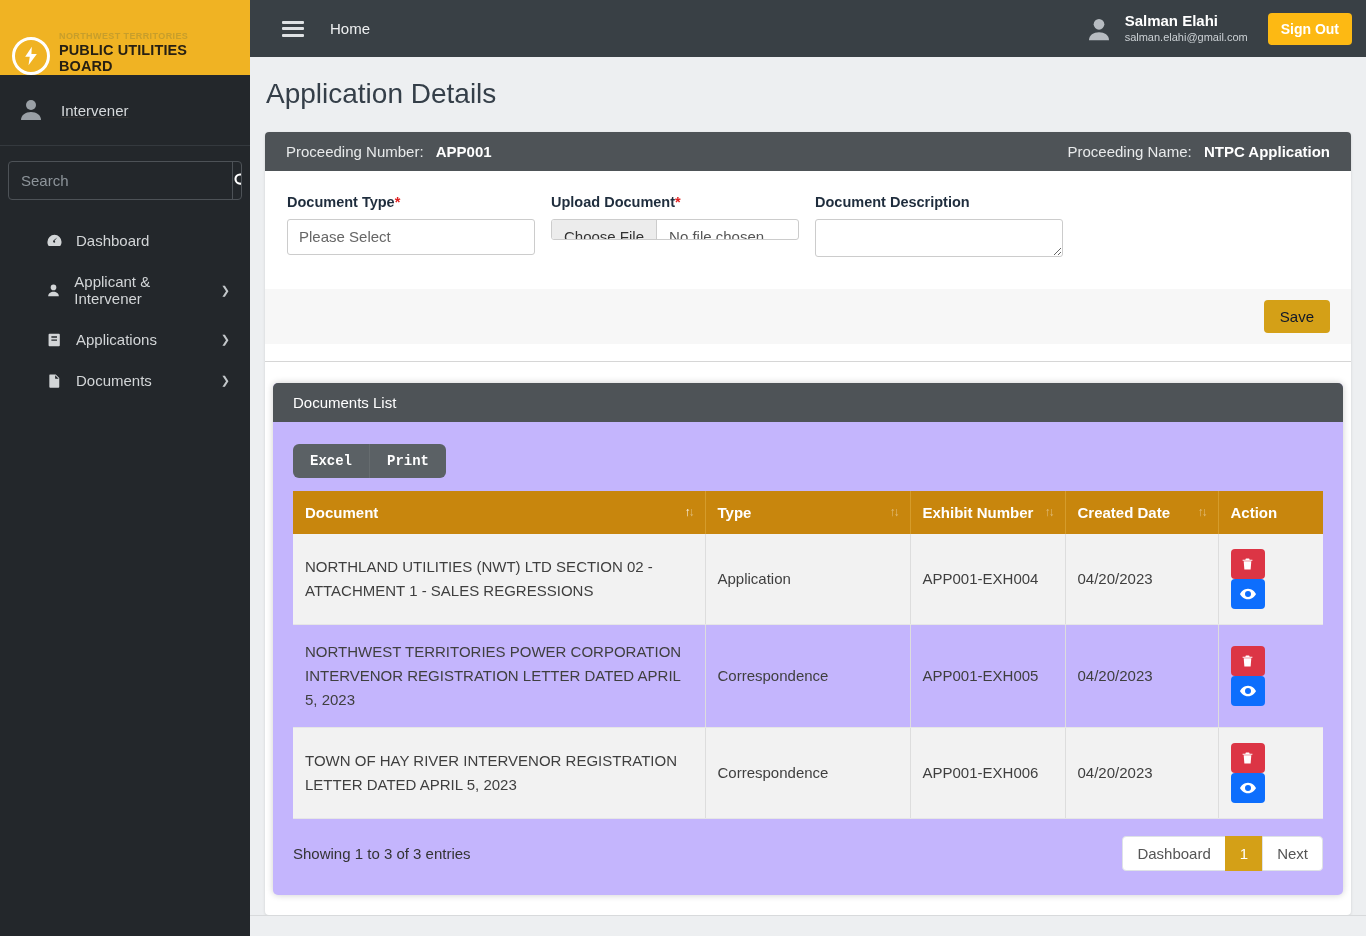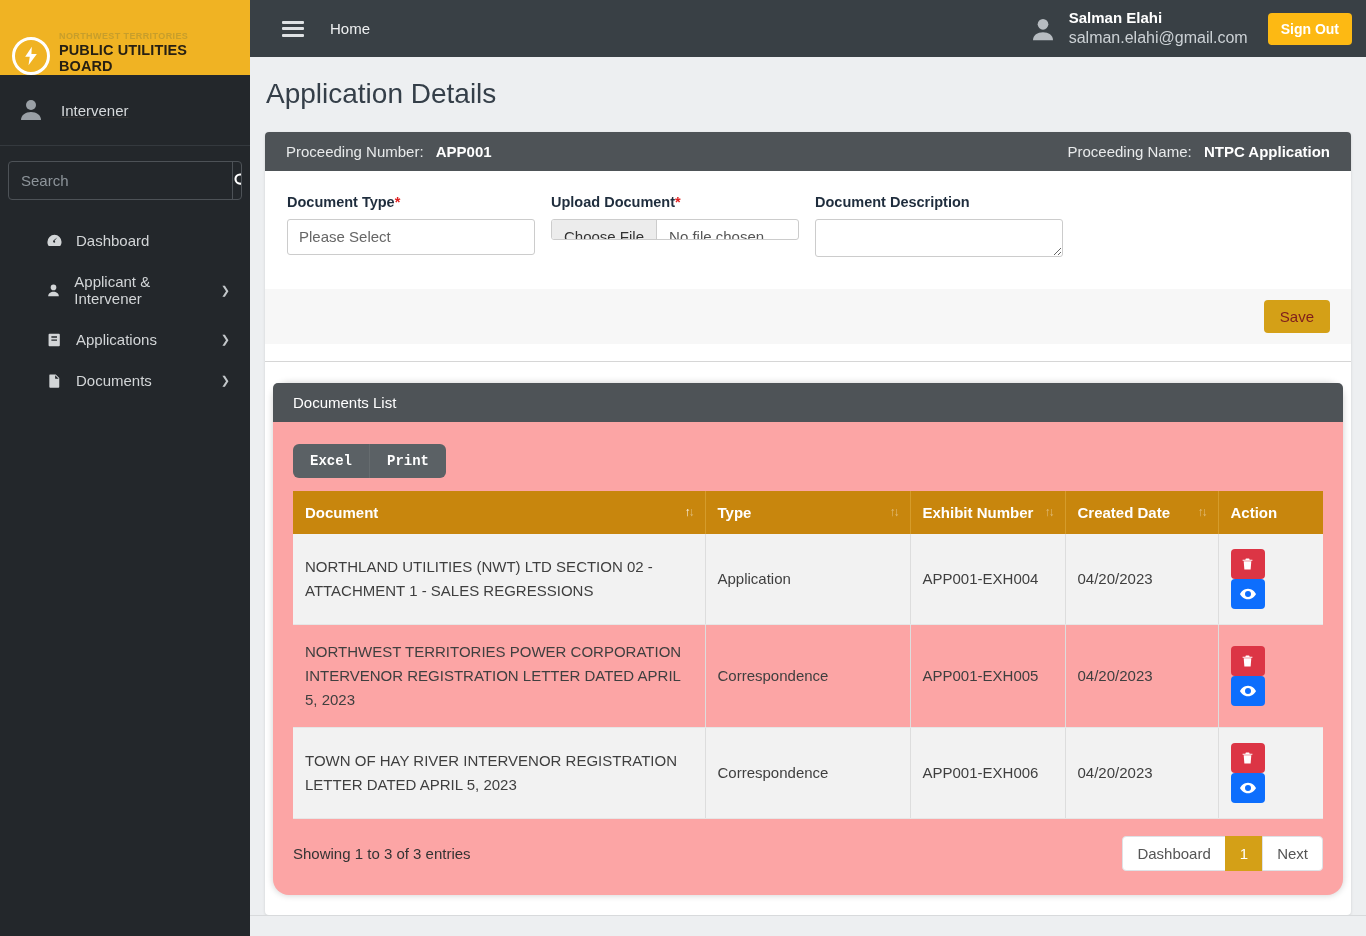--- a/index.html
+++ b/index.html
@@ -30,43 +30,43 @@
   .chevron { margin-left:auto; font-size:11px; color:#c3c7ca; }
   
   .main { flex:1; display:flex; flex-direction:column; }
   .navbar { height:57px; min-height:57px; background:#394045; display:flex; align-items:center; padding:0 15px; }
   .hamburger { width:22px; display:flex; flex-direction:column; gap:3.5px; margin:0 26px 0 17px; cursor:pointer; }
   .hamburger span { display:block; height:3px; background:#dfe2e4; border-radius:1px; }
   .nav-home { font-size:15px; color:#eef0f1; cursor:pointer; }
   .nav-right { margin-left:auto; display:flex; align-items:center; }
   .nav-user { display:flex; flex-direction:column; margin-left:10px; line-height:1.25; }
   .nav-user-name { font-size:15px; font-weight:700; color:#fff; }
-  .nav-user-email { font-size:16px; color:#ccd1d5; }
+  .nav-user-email { font-size:11px; color:#ccd1d5; }
   .signout-btn { margin-left:20px; background:#FDB913; color:#fff; border:none; font-size:14px; font-weight:600; padding:8px 13px; border-radius:4px; cursor:pointer; font-family:"Liberation Sans",sans-serif; }
   .content { flex:1; padding:15px 16px 0 15px; }
   .page-title { font-size:28px; font-weight:500; color:#353f49; margin:6px 0 22px 1px; }
   
   .card { background:#fff; border-radius:4px; box-shadow:0 1px 3px rgba(0,0,0,.12); }
   .card-header { background:#4E5357; color:#fff; padding:11px 21px; display:flex; justify-content:space-between; font-size:15px; border-radius:4px 4px 0 0; }
   .ph-label { color:#e8eaeb; margin-right:8px; }
   .ph-value { font-weight:700; }
   .card-body { padding:23px 22px 28px; display:flex; gap:16px; }
   .field { width:248px; }
   .field label { display:block; font-size:14.5px; font-weight:700; color:#1f2d3d; margin-bottom:9px; }
   .req { color:#e02020; }
   .select-box { border:1px solid #ccc; border-radius:3px; padding:8px 11px; font-size:15px; color:#666; height:36px; cursor:pointer; background:#fff; }
   .file-box { display:flex; border:1px solid #ccc; border-radius:3px; overflow:hidden; height:21px; cursor:pointer; background:#fff; }
   .file-btn { background:#ececec; padding:8px 12px; font-size:15px; color:#333; border-right:1px solid #ccc; white-space:nowrap; }
   .file-status { padding:8px 12px; font-size:15px; color:#555; white-space:nowrap; }
   .field textarea { width:248px; height:38px; border:1px solid #ccc; border-radius:3px; resize:both; font-family:"Liberation Sans",sans-serif; font-size:15px; padding:6px 8px; color:#444; outline:none; }
   .card-strip { background:#f7f7f7; padding:11px 21px; display:flex; justify-content:flex-end; }
-  .save-btn { background:#D4A017; color:#7f1d1d; border:none; font-size:15px; padding:8px 16px; border-radius:4px; cursor:pointer; font-family:"Liberation Sans",sans-serif; }
+  .save-btn { background:#D4A017; color:#0f172a; border:none; font-size:15px; padding:8px 16px; border-radius:4px; cursor:pointer; font-family:"Liberation Sans",sans-serif; }
   .divider { border:0; border-top:1px solid #d6d6d6; margin:17px 0 0; }
   .docs-wrap { padding:21px 8px 20px; }
-  .panel { background:#fca5a5; border-radius:16px; box-shadow:0 0 7px rgba(0,0,0,.2); }
+  .panel { background:#c4b5fd; border-radius:5px; box-shadow:0 0 7px rgba(0,0,0,.2); }
   .panel-header { background:#4E5357; color:#fff; font-size:15px; padding:11px 20px; border-radius:5px 5px 0 0; }
   .panel-body { padding:22px 20px 24px; }
   .btn-group { display:inline-flex; border-radius:6px; overflow:hidden; margin-bottom:13px; }
   .export-btn { background:#5B6165; color:#fff; border:none; font-size:14px; font-weight:600; padding:9px 17px; cursor:pointer; font-family:Liberation Mono, monospace; }
   .export-btn + .export-btn { border-left:1px solid rgba(255,255,255,.07); }
   table.docs { width:100%; border-collapse:collapse; font-size:15px; table-layout:fixed; }
   .docs th { background:#C8860D; color:#fff; text-align:left; font-weight:700; padding:13px 12px; border-left:1px solid #d59c2b; }
   .docs th:first-child { border-left:none; }
   .sort { float:right; font-size:12px; letter-spacing:-2px; color:rgba(255,255,255,.45); margin-top:1px; }
   .sort .active { color:rgba(255,255,255,.95); }

